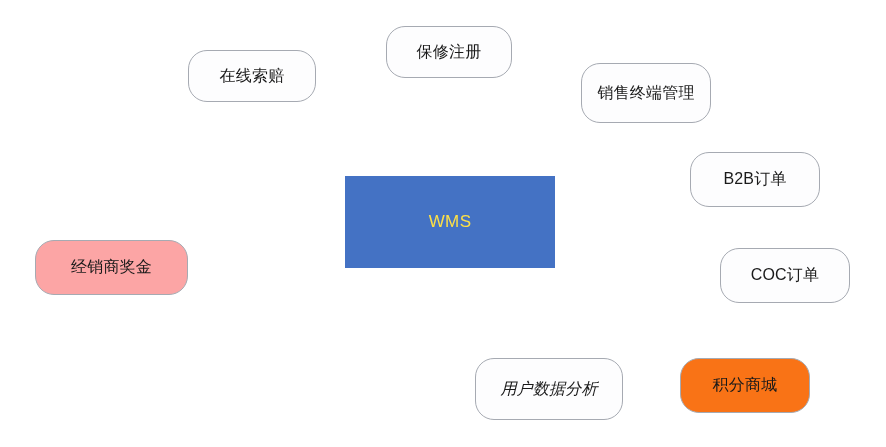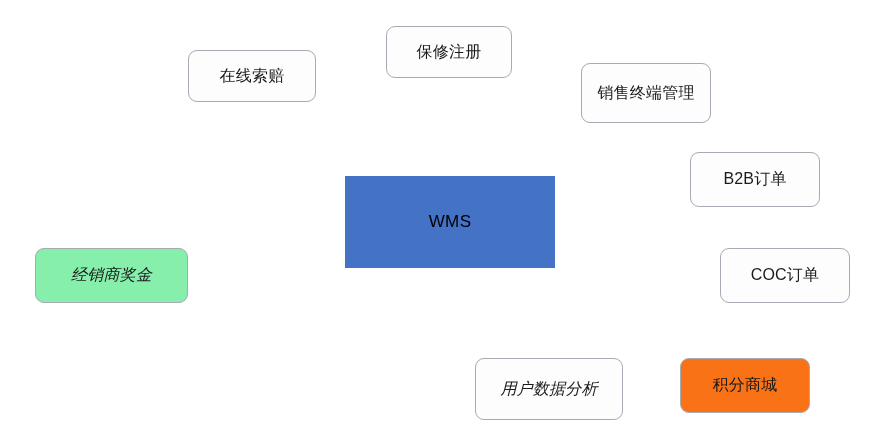--- a/index.html
+++ b/index.html
@@ -19,21 +19,21 @@
   }
   .node {
     position: absolute;
     box-sizing: border-box;
     display: flex;
     align-items: center;
     justify-content: center;
     text-align: center;
     background: #fdfdfe;
     border: 1px solid #a6aab2;
-    border-radius: 9px;
+    border-radius: 19px;
     color: #1a1a1a;
     font-size: 16px;
     line-height: 1.28;
     letter-spacing: 0.2px;
     padding: 2px 6px;
   }
   .node.two-line {
     line-height: 1.3;
     margin-top: 17px;
   }
@@ -49,36 +49,36 @@
     border-radius: 0;
     color: #ffffff;
     font-size: 17px;
     letter-spacing: 0.4px;
   }
 </style>
 </head>
 <body>
 
 <div id="canvas" style="background: rgb(255, 255, 255);">
-    <div class="hub" style="left: 345px; top: 176px; width: 210px; height: 92px; background: rgb(68, 114, 196); color: #000000;">
+    <div class="hub" style="left: 345px; top: 176px; width: 210px; height: 92px; background: rgb(68, 114, 196); color: #fde047;">
       <span>WMS</span>
     </div>
     <div class="node" style="left: 188px; top: 50px; width: 128px; height: 52px; background: rgb(253, 253, 254); border-color: rgb(166, 170, 178);">
       <span>在线索赔</span>
     </div>
     <div class="node" style="left: 386px; top: 26px; width: 126px; height: 52px; background: rgb(253, 253, 254); border-color: rgb(166, 170, 178);">
       <span>保修注册</span>
     </div>
     <div class="node two-line" style="left: 581px; top: 46px; width: 130px; height: 60px; background: rgb(253, 253, 254); border-color: rgb(166, 170, 178);">
       <span>销售终端管理</span>
     </div>
     <div class="node" style="left: 690px; top: 152px; width: 130px; height: 55px; background: rgb(253, 253, 254); border-color: rgb(166, 170, 178);">
       <span>B2B订单</span>
     </div>
-    <div class="node" style="left: 35px; top: 248px; width: 153px; height: 55px; background: #86efac; border-color: rgb(166, 170, 178); font-style: italic;">
+    <div class="node" style="left: 35px; top: 240px; width: 153px; height: 55px; background: #fca5a5; border-color: rgb(166, 170, 178);">
       <span>经销商奖金</span>
     </div>
     <div class="node" style="left: 720px; top: 248px; width: 130px; height: 55px; background: rgb(253, 253, 254); border-color: rgb(166, 170, 178);">
       <span>COC订单</span>
     </div>
     <div class="node" style="left: 475px; top: 358px; width: 148px; height: 62px; background: rgb(253, 253, 254); border-color: rgb(166, 170, 178); font-style: italic;">
       <span>用户数据分析</span>
     </div>
     <div class="node" style="left: 680px; top: 358px; width: 130px; height: 55px; background: #f97316; border-color: rgb(166, 170, 178);">
       <span>积分商城</span>

